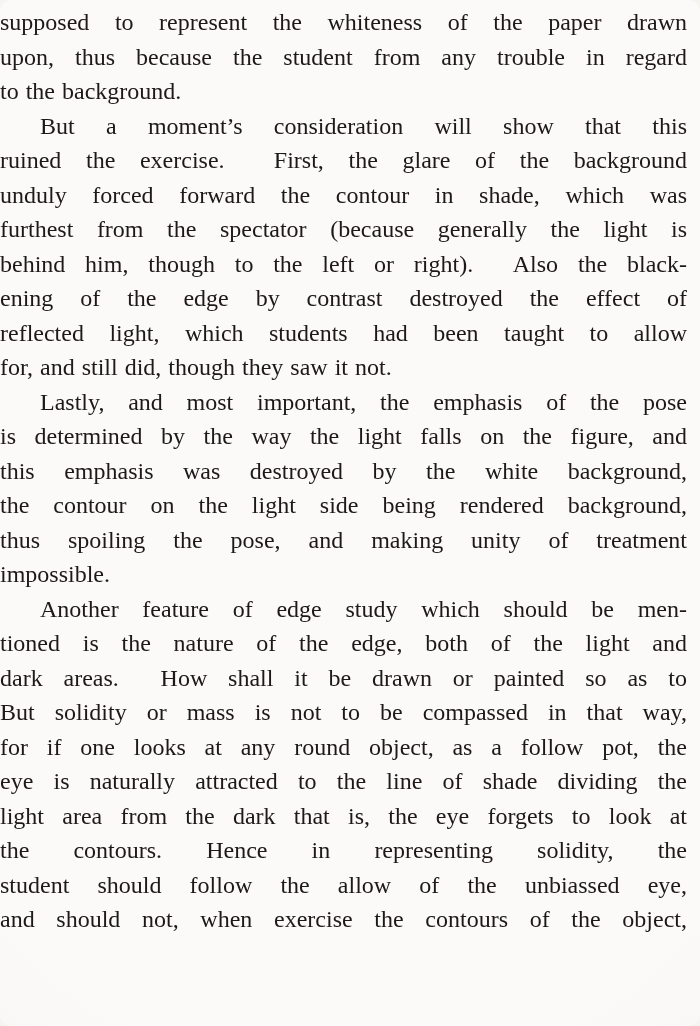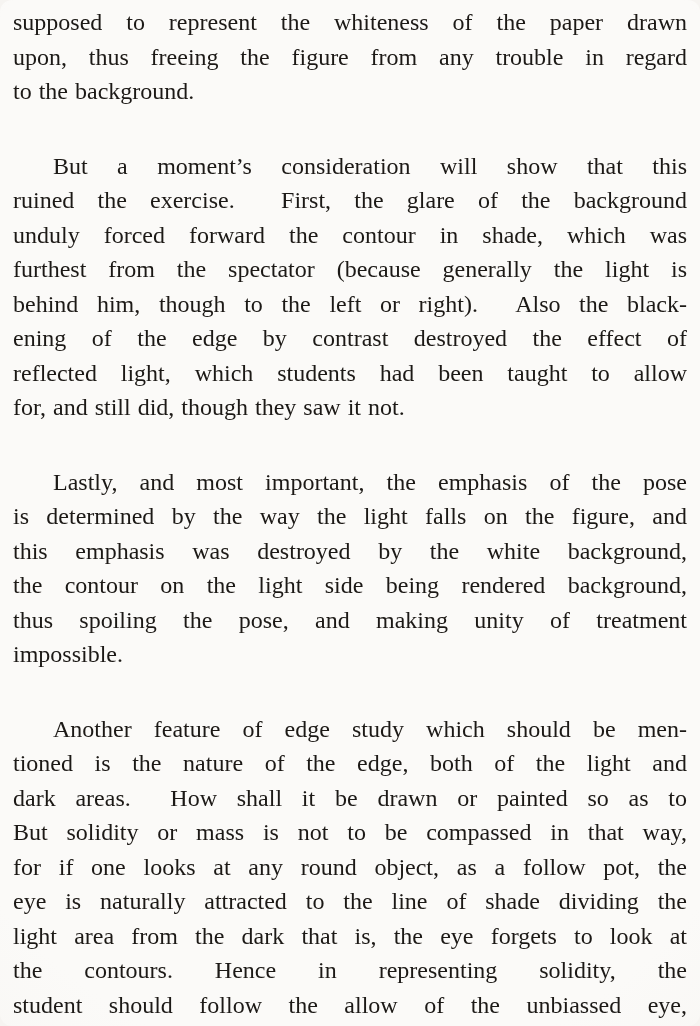--- a/index.html
+++ b/index.html
@@ -10,21 +10,21 @@
     width: 700px;
     height: 1026px;
     overflow: hidden;
     background: #f6f4f1;
   }
   .page {
     position: relative;
     width: 700px;
     height: 1026px;
     box-sizing: border-box;
-    padding: 5px 13px 0 13px;
+    padding: 5px 13px 0 0;
     background:
       radial-gradient(ellipse 120% 100% at 50% 45%, #fbfaf8 60%, #f3f1ed 100%);
     font-family: "Liberation Serif", "DejaVu Serif", serif;
     font-size: 24px;
     line-height: 34.5px;
     color: #1c1916;
     border-radius: 12px;
     -webkit-font-smoothing: antialiased;
   }
   .paragraph {
@@ -38,31 +38,30 @@
     text-align-last: justify;
     word-spacing: 1px;
     white-space: normal;
   }
   .line.plain {
     text-align: left;
     text-align-last: left;
   }
   .line.indent {
     text-indent: 40px;
-    margin-top: 40px;
   }
 </style>
 </head>
 <body>
 
 <div class="page">
   <div>
       <div class="paragraph">
         <div class="line">supposed to represent the whiteness of the paper drawn</div>
-        <div class="line">upon, thus freeing the figure from any trouble in regard</div>
+        <div class="line">upon, thus because the student from any trouble in regard</div>
         <div class="line plain">to the background.</div>
       </div>
       <div class="paragraph">
         <div class="line indent">But a moment’s consideration will show that this</div>
         <div class="line">ruined the exercise.&nbsp;&nbsp;First, the glare of the background</div>
         <div class="line">unduly forced forward the contour in shade, which was</div>
         <div class="line">furthest from the spectator (because generally the light is</div>
         <div class="line">behind him, though to the left or right).&nbsp;&nbsp;Also the black-</div>
         <div class="line">ening of the edge by contrast destroyed the effect of</div>
         <div class="line">reflected light, which students had been taught to allow</div>

